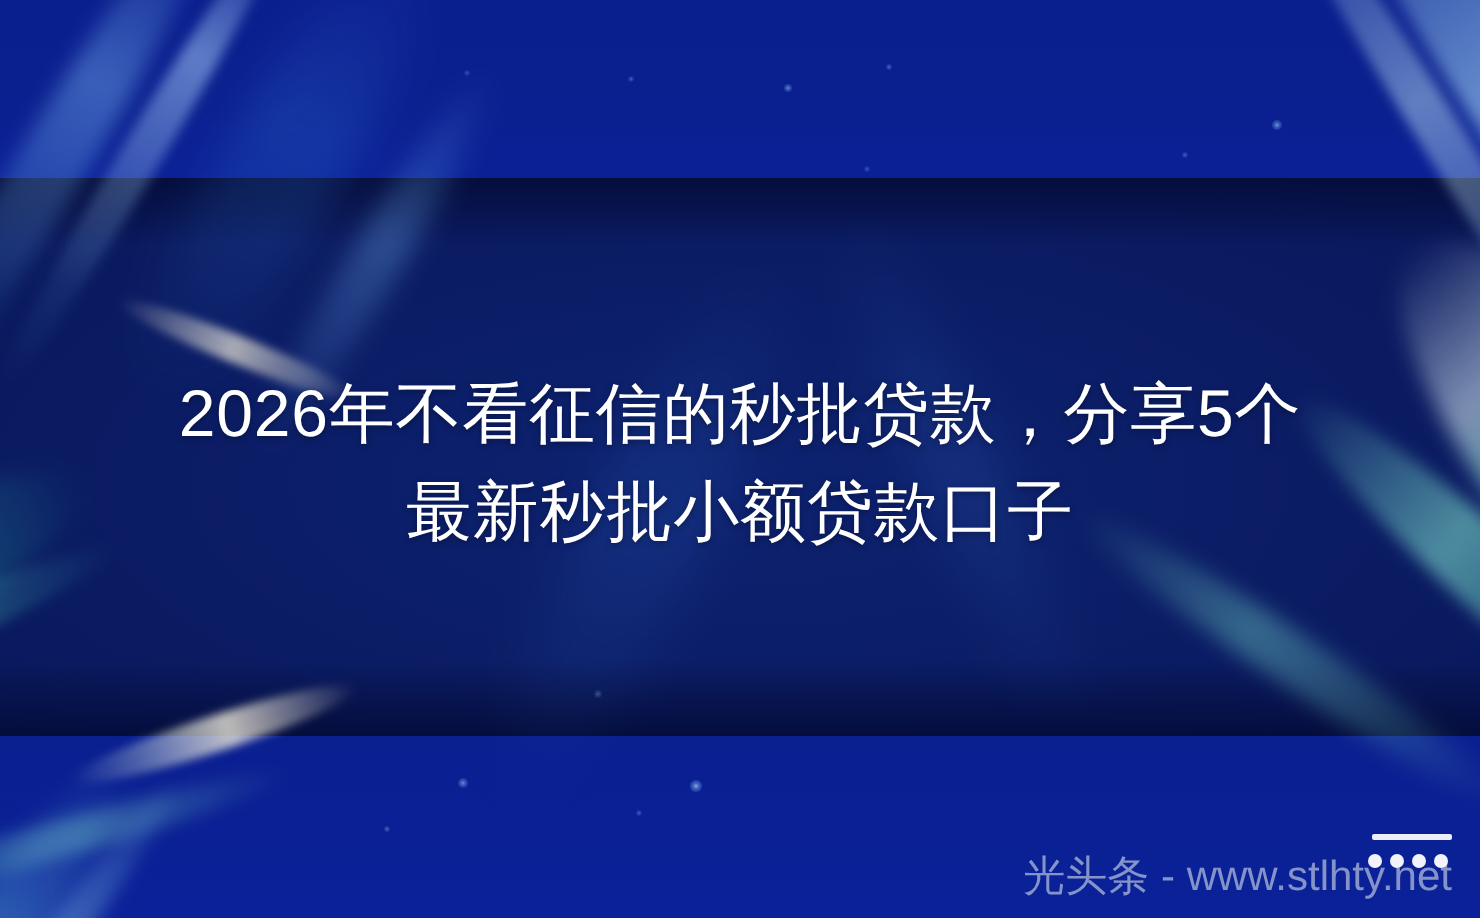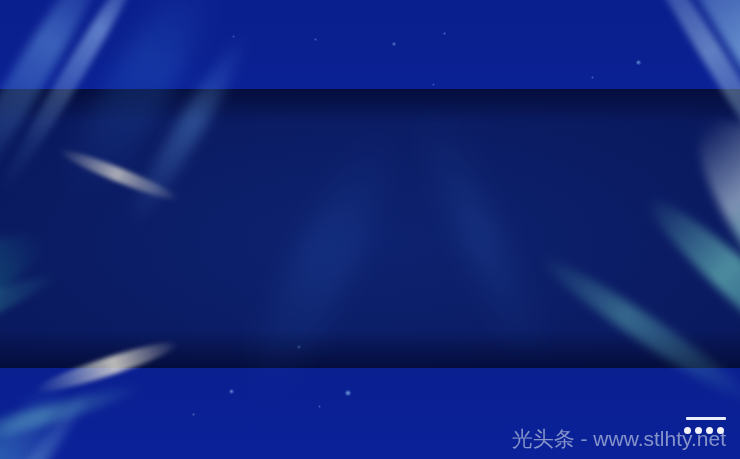--- a/index.html
+++ b/index.html
@@ -345,20 +345,24 @@
   <div class="spark" style="left:636px;top:60px;width:5px;height:5px;opacity:.60;"></div>
   <div class="spark" style="left:591px;top:76px;width:3px;height:3px;opacity:.35;"></div>
   <div class="spark" style="left:432px;top:83px;width:3px;height:3px;opacity:.30;"></div>
   <div class="spark" style="left:232px;top:35px;width:3px;height:3px;opacity:.28;"></div>
   <div class="spark" style="left:297px;top:345px;width:4px;height:4px;opacity:.30;"></div>
   <div class="spark" style="left:229px;top:389px;width:5px;height:5px;opacity:.55;"></div>
   <div class="spark" style="left:345px;top:390px;width:6px;height:6px;opacity:.70;"></div>
   <div class="spark" style="left:192px;top:413px;width:3px;height:3px;opacity:.40;"></div>
   <div class="spark" style="left:318px;top:405px;width:3px;height:3px;opacity:.35;"></div>
 
+  <div class="title-wrap">
+    <div class="title-line">2026年不看征信的秒批贷款，分享5个</div>
+    <div class="title-line">最新秒批小额贷款口子</div>
+  </div>
 
   <div class="watermark">
     <span class="wm-text">光头条 - www.stlhty.net</span>
   </div>
   <div class="wm-logo">
     <span class="bar"></span>
     <span class="dot d1"></span>
     <span class="dot d2"></span>
     <span class="dot d3"></span>
     <span class="dot d4"></span>

